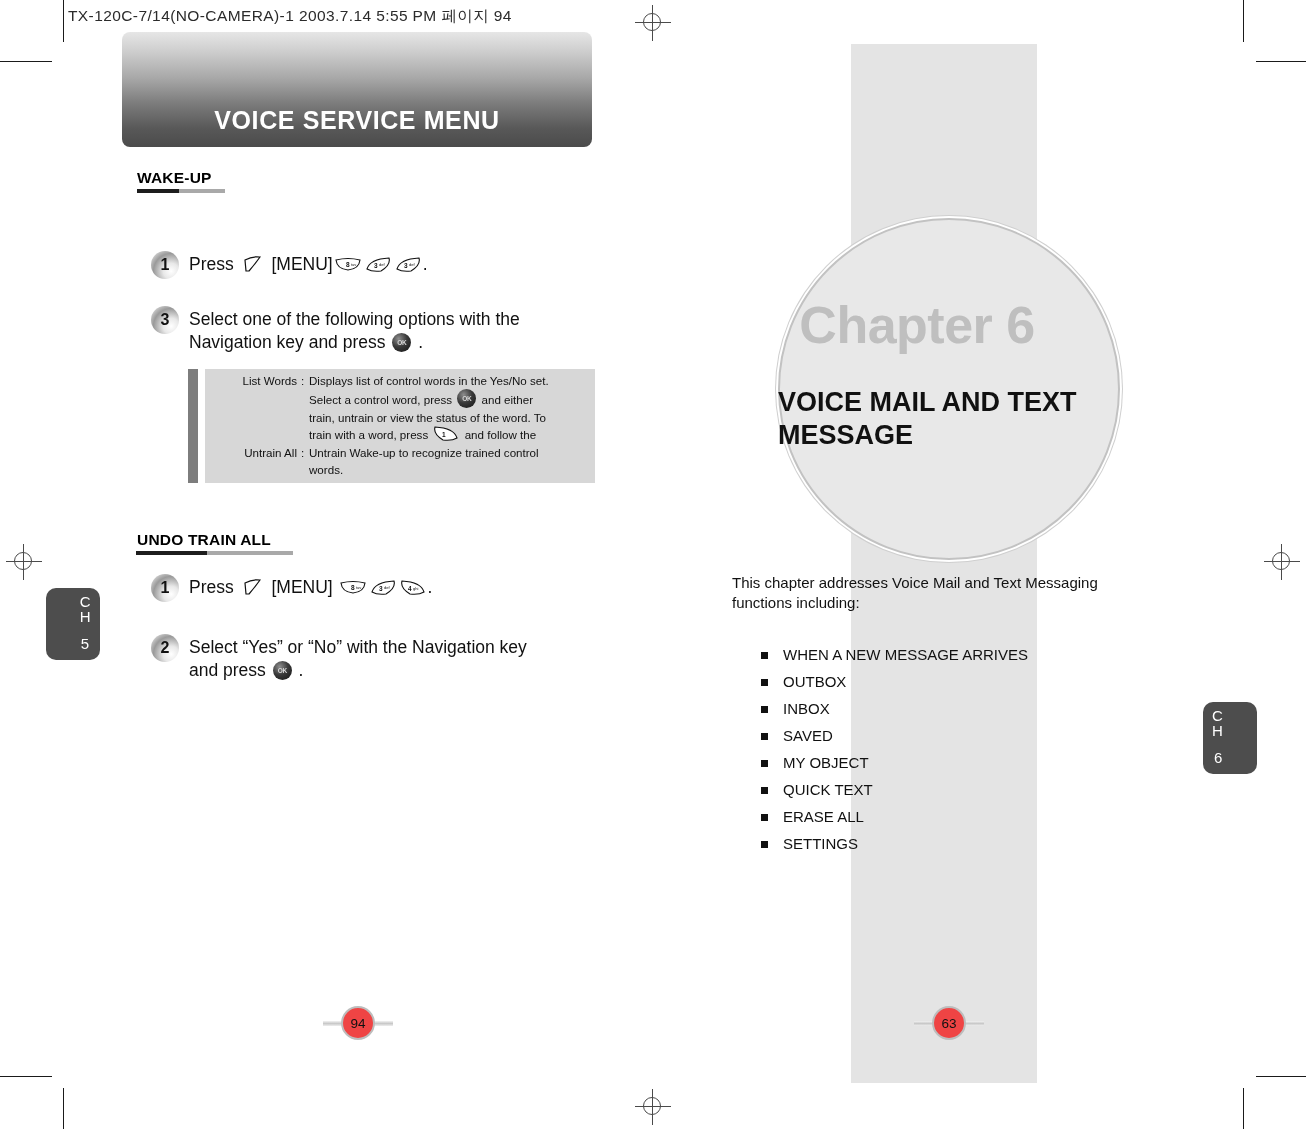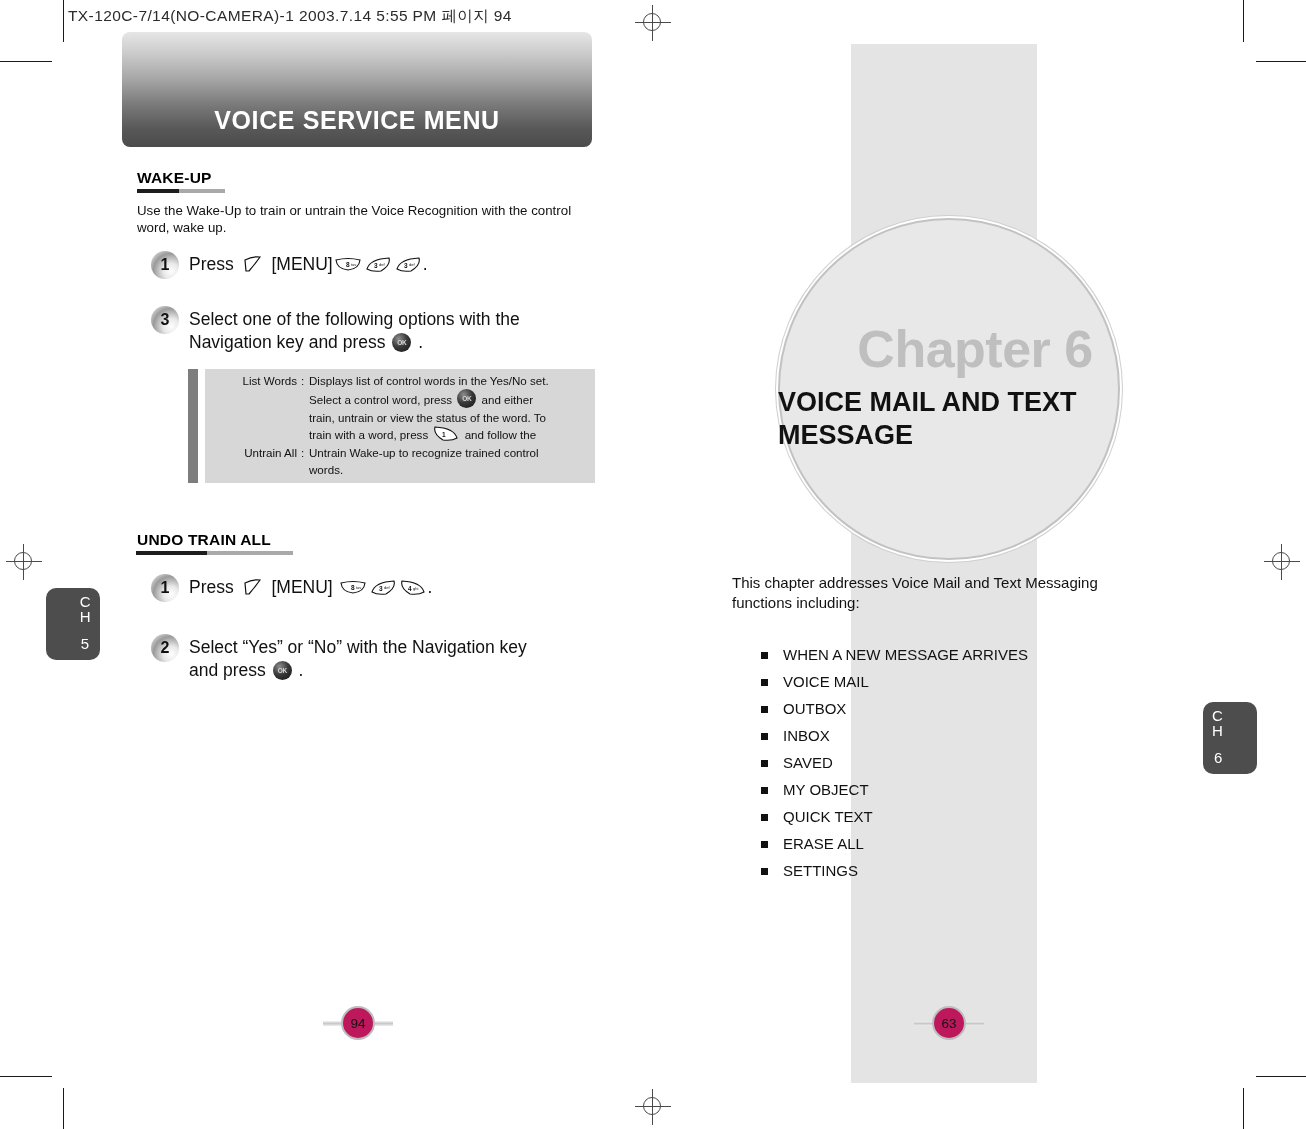--- a/index.html
+++ b/index.html
@@ -249,21 +249,21 @@
     height: 5px;
     background: linear-gradient(to bottom, #f2f2f2, #c9c9c9, #eeeeee);
   }
   .pagenum .wing.l { left: -18px; }
   .pagenum .wing.r { right: -18px; }
   .pagenum .disc {
     position: absolute;
     left: 0; top: 0;
     width: 34px; height: 34px;
     border-radius: 50%;
-    background: #be185d;
+    background: #ef4444;
     border: 2px solid #bdbdbd;
     box-sizing: border-box;
     display: flex;
     align-items: center;
     justify-content: center;
     font-size: 13.5px;
     color: #111;
   }
 
   
@@ -362,21 +362,20 @@
 
   <div class="scan-header">TX-120C-7/14(NO-CAMERA)-1  2003.7.14 5:55 PM 페이지 94</div>
 
   <div class="title-bar">
     <div class="title-bar-text">VOICE SERVICE MENU</div>
   </div>
 
   <div class="sec-head" style="left:137px;top:169px;">WAKE-UP</div>
   <div class="sec-rule" style="left:137px;top:189px;width:88px;"></div>
 
-  <div class="body-text" style="left:137px;top:202px;width:452px;">Use the Wake-Up to train or untrain the Voice Recognition with the control word, wake up.</div>
 
   <div class="step" style="left:151px;top:251px;">
     <div class="step-num">
       <span>1</span>
     </div>
     <div class="step-text">
       <span>Press</span>
       <span class="softkey">
         <svg viewBox="0 0 22 18" width="22" height="18">
             <path d="M4 16 L3 5 Q10 1 18 2 Q13 9 7 16 Z" fill="#fff" stroke="#111" stroke-width="1.2"></path>
@@ -505,31 +504,30 @@
 
   <div class="pagenum" style="left:341px;top:1006px;">
     <div class="wing l"></div>
     <div class="wing r"></div>
     <div class="disc">94</div>
   </div>
 
   <div class="gray-band" style="left:851px;top:44px;width:186px;height:1039px;"></div>
 
   <div class="chapter-circle" style="left:778px;top:218px;width:338px;height:338px;"></div>
-  <div class="chapter-word" style="top:295px;left:806px;width:338px;margin-top:24px;">Chapter 6</div>
+  <div class="chapter-word" style="top:295px;left:748px;width:338px;">Chapter 6</div>
   <div class="chapter-sub" style="top:386px;left:778px;width:338px;">
     <div>VOICE MAIL AND TEXT</div>
     <div>MESSAGE</div>
   </div>
 
   <div class="chap-intro" style="left:732px;top:573px;width:420px;">This chapter addresses Voice Mail and Text Messaging functions including:</div>
 
   <ul class="chap-list" style="left:757px;top:637px;">
     <li><span class="bullet"></span><span>WHEN A NEW MESSAGE ARRIVES</span></li>
-    <li><span class="bullet"></span><span>VOICE MAIL</span></li>
     <li><span class="bullet"></span><span>OUTBOX</span></li>
     <li><span class="bullet"></span><span>INBOX</span></li>
     <li><span class="bullet"></span><span>SAVED</span></li>
     <li><span class="bullet"></span><span>MY OBJECT</span></li>
     <li><span class="bullet"></span><span>QUICK TEXT</span></li>
     <li><span class="bullet"></span><span>ERASE ALL</span></li>
     <li><span class="bullet"></span><span>SETTINGS</span></li>
   </ul>
 
   <div class="chtab right-tab" style="left:1203px;top:702px;">

